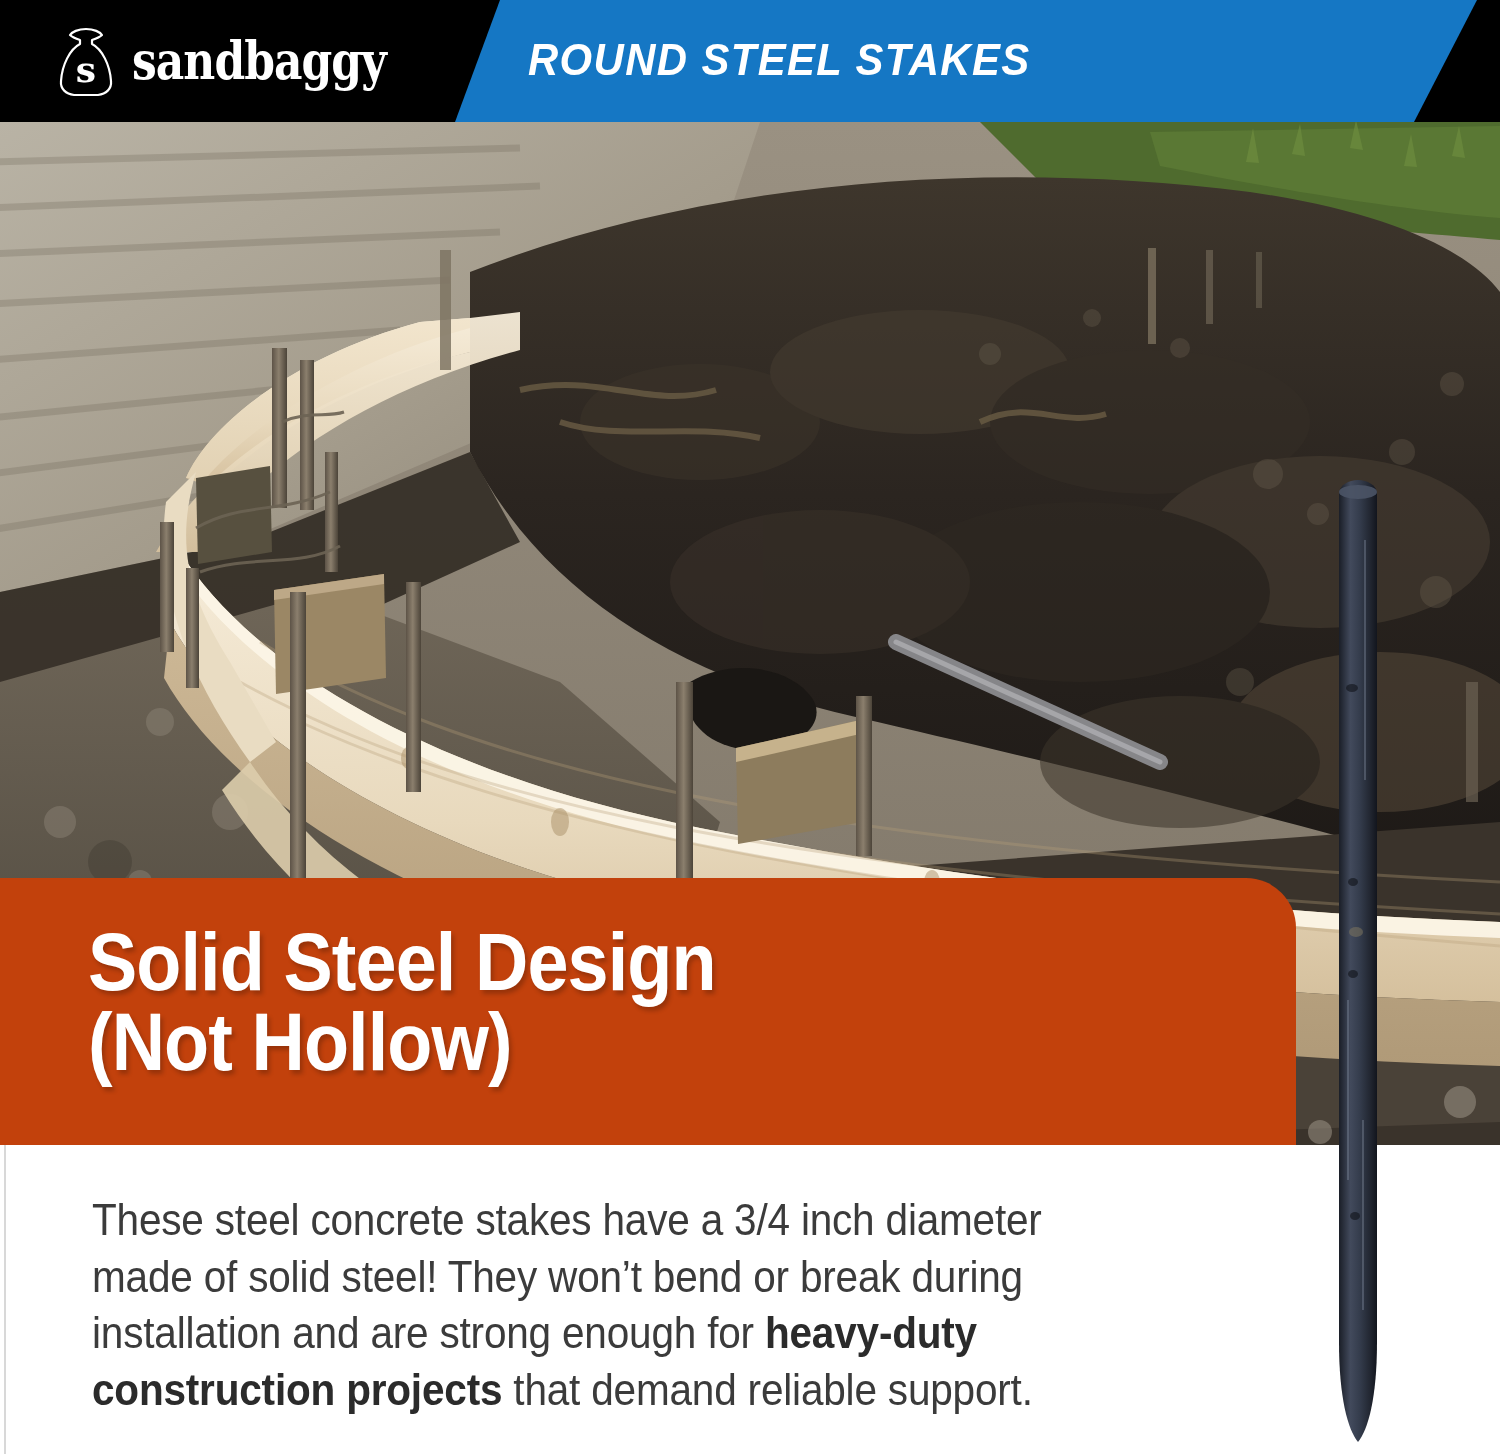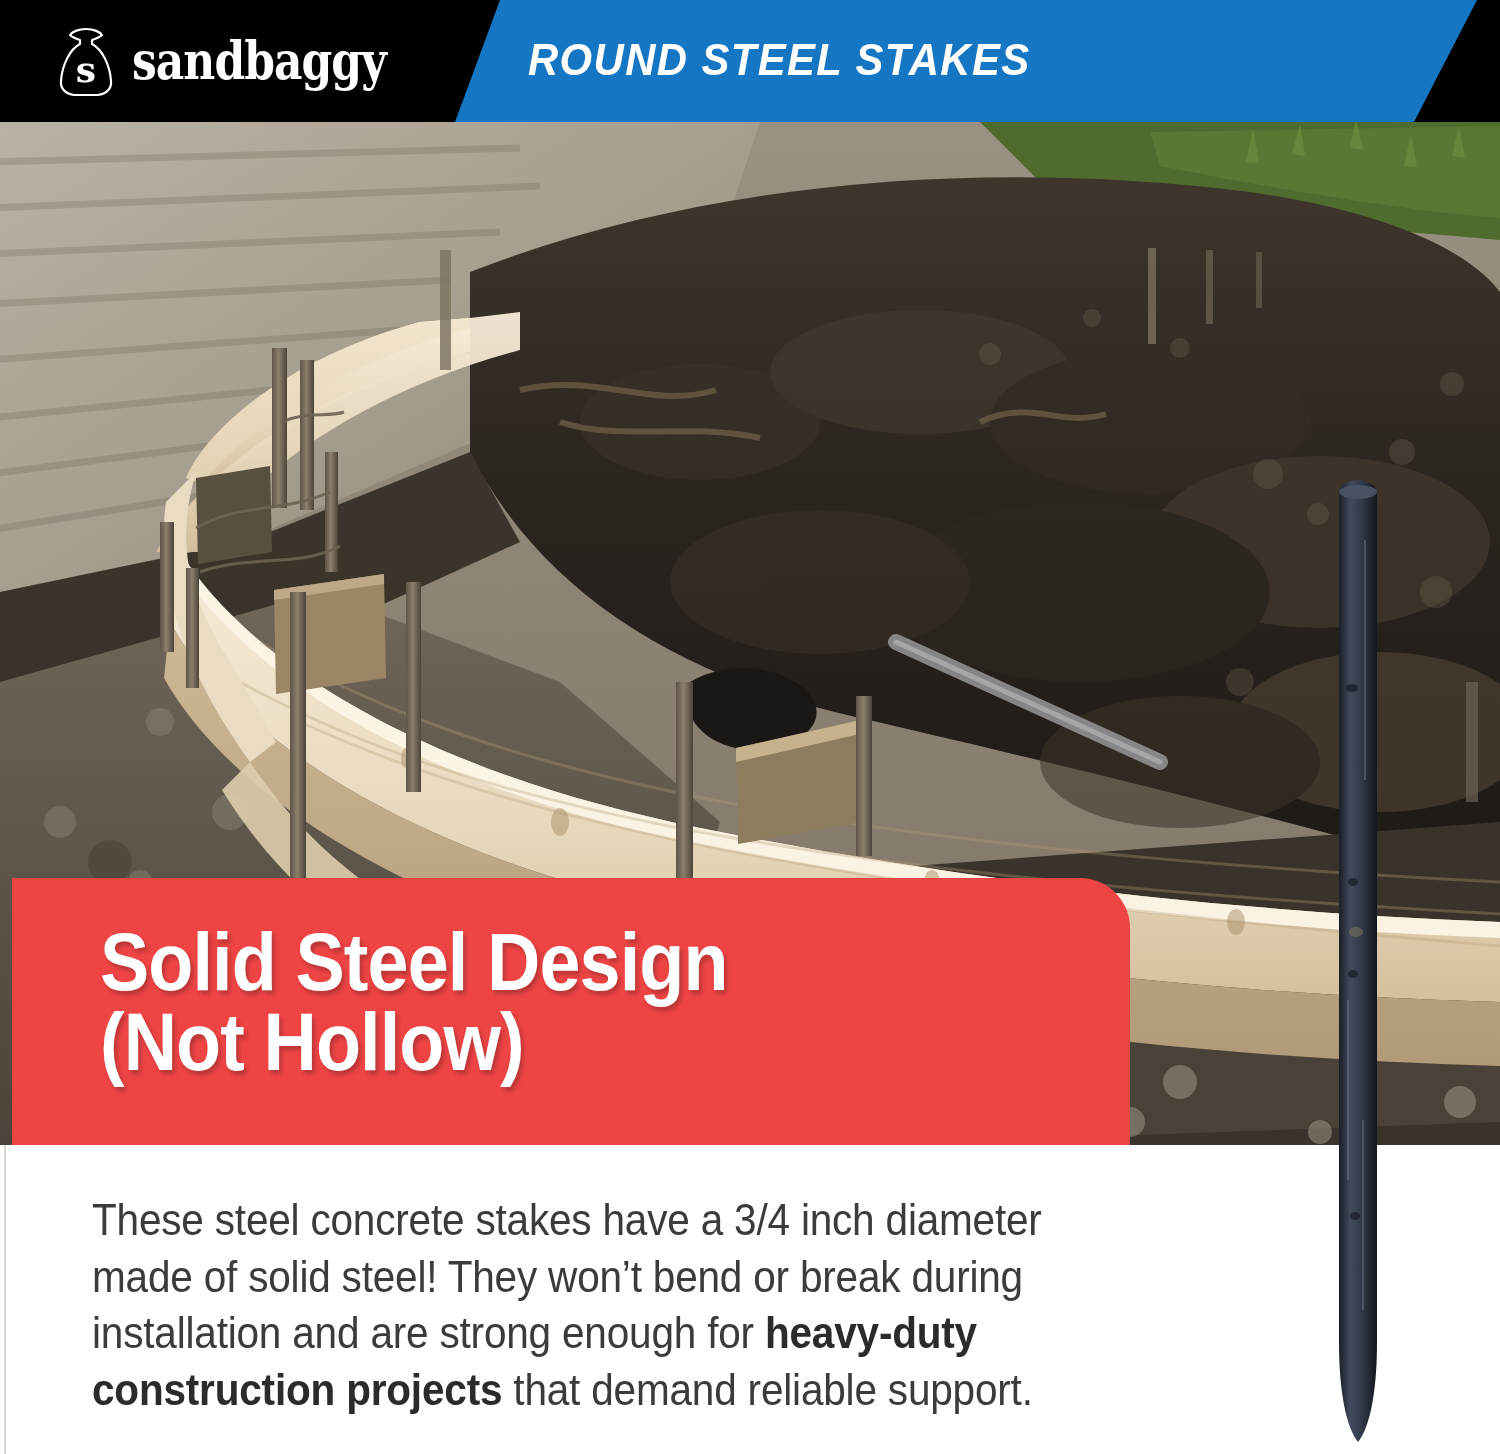--- a/index.html
+++ b/index.html
@@ -85,25 +85,25 @@
     width: 1500px;
     height: 1023px;
     overflow: hidden;
     background: #6b6257;
   }
   .photo svg { display: block; width: 1500px; height: 1023px; }
 
   
   .headline-banner {
     position: absolute;
-    left: 12px;
+    left: 0;
     top: 878px;
-    width: 1118px;
+    width: 1296px;
     height: 267px;
-    background: #ef4444;
+    background: #c2410c;
     border-top-right-radius: 50px;
   }
   .headline {
     position: absolute;
     left: 88px;
     top: 44px;
     width: 1000px;
     color: #ffffff;
     font-family: "Liberation Sans", sans-serif;
     font-weight: bold;

